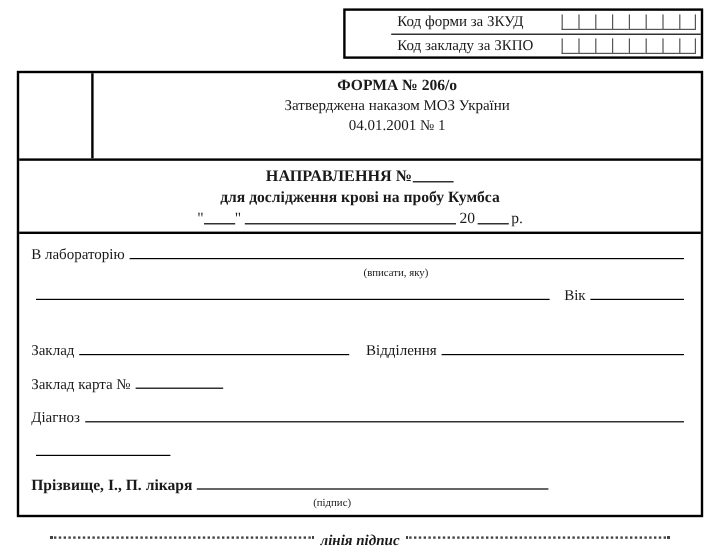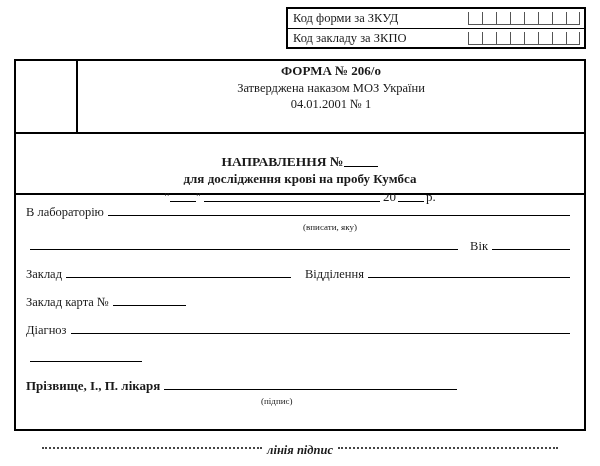--- a/index.html
+++ b/index.html
@@ -18,20 +18,21 @@
 
   
   #code-box {
     position: absolute;
     left: 286px;
     top: 7px;
     width: 300px;
     border: 2px solid #000;
     box-sizing: border-box;
     background: #fff;
+    padding-left: 38px;
   }
   .code-row {
     display: flex;
     align-items: center;
     height: 19px;
     box-sizing: border-box;
   }
   .code-row + .code-row { border-top: 1px solid #000; }
   .code-label {
     flex: 0 0 auto;
@@ -107,21 +108,21 @@
     white-space: nowrap;
   }
   .doc-line.bold { font-weight: bold; font-size: 13px; }
 
   
   #title-band {
     height: 61px;
     border-bottom: 2px solid #000;
     box-sizing: border-box;
     text-align: center;
-    padding-top: 19px;
+    padding-top: 4px;
   }
   #title-main {
     font-size: 13.5px;
     font-weight: bold;
     line-height: 17px;
     white-space: nowrap;
   }
   #title-main .rule {
     display: inline-block;
     width: 34px;
@@ -282,21 +283,21 @@
       <span class="fline grow"></span>
       <span class="hint" style="left:287px; top:20px;">(вписати, яку)</span>
     </div>
 
     <div class="field-row" style="margin-top:9px;">
       <span class="fline grow"></span>
       <span class="flabel" style="margin-left:8px;">Вік</span>
       <span class="fline" style="width:78px;"></span>
     </div>
 
-    <div class="field-row" style="margin-top:3px;">
+    <div class="field-row" style="margin-top:21px;">
       <span class="flabel">Заклад</span>
       <span class="fline" style="width:225px;"></span>
       <span class="flabel" style="margin-left:10px;">Відділення</span>
       <span class="fline grow"></span>
     </div>
 
     <div class="field-row" style="margin-top:3px;">
       <span class="flabel">Заклад карта №</span>
       <span class="fline" style="width:73px;"></span>
     </div>

